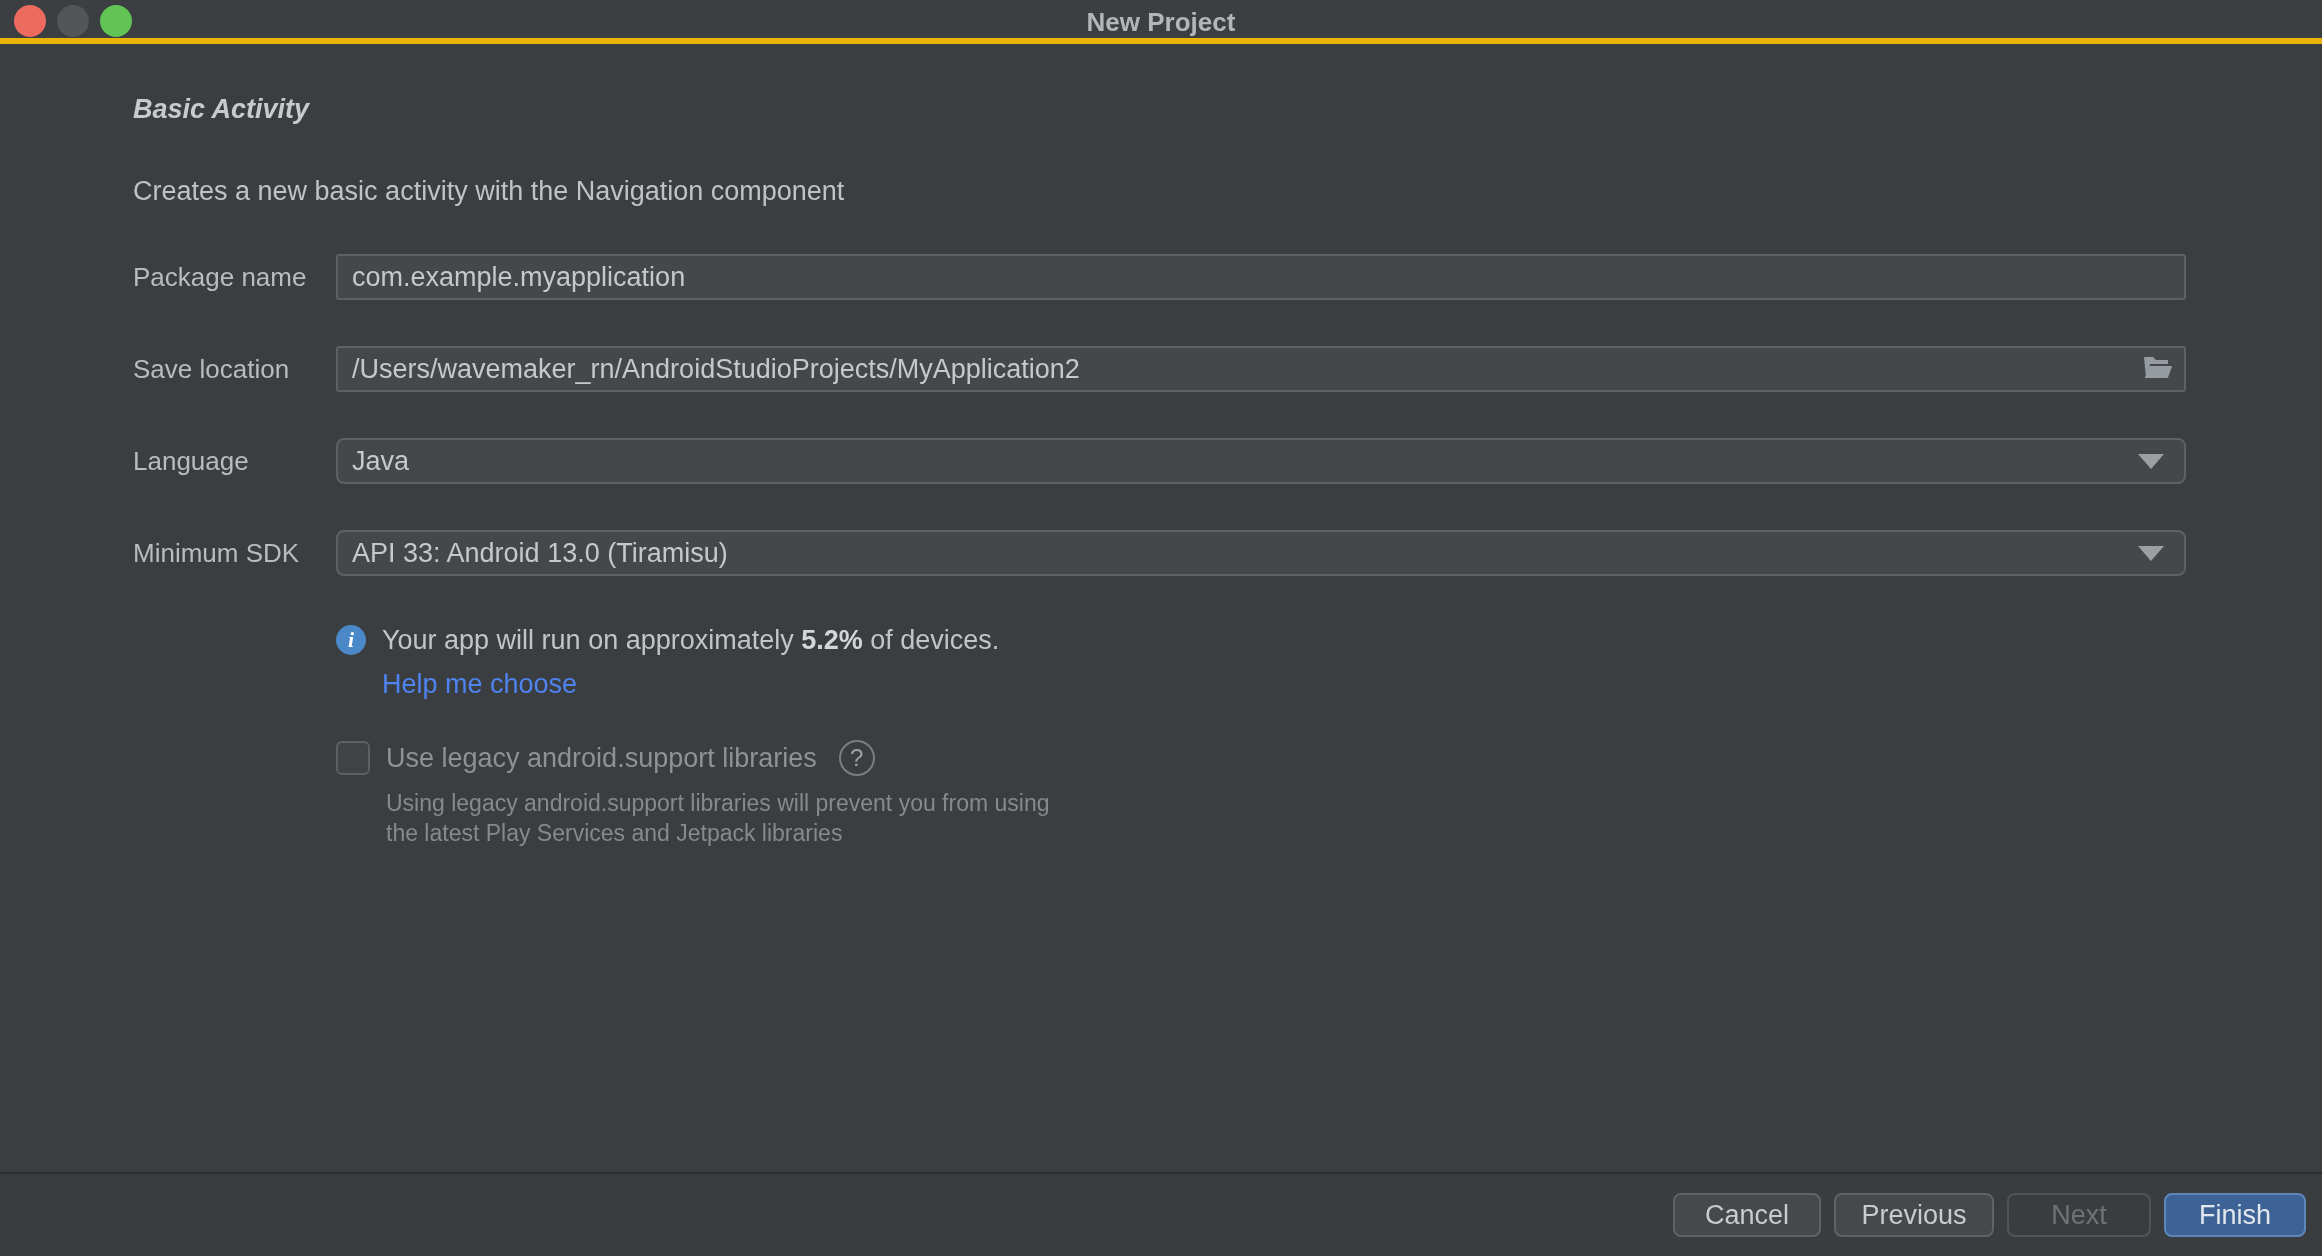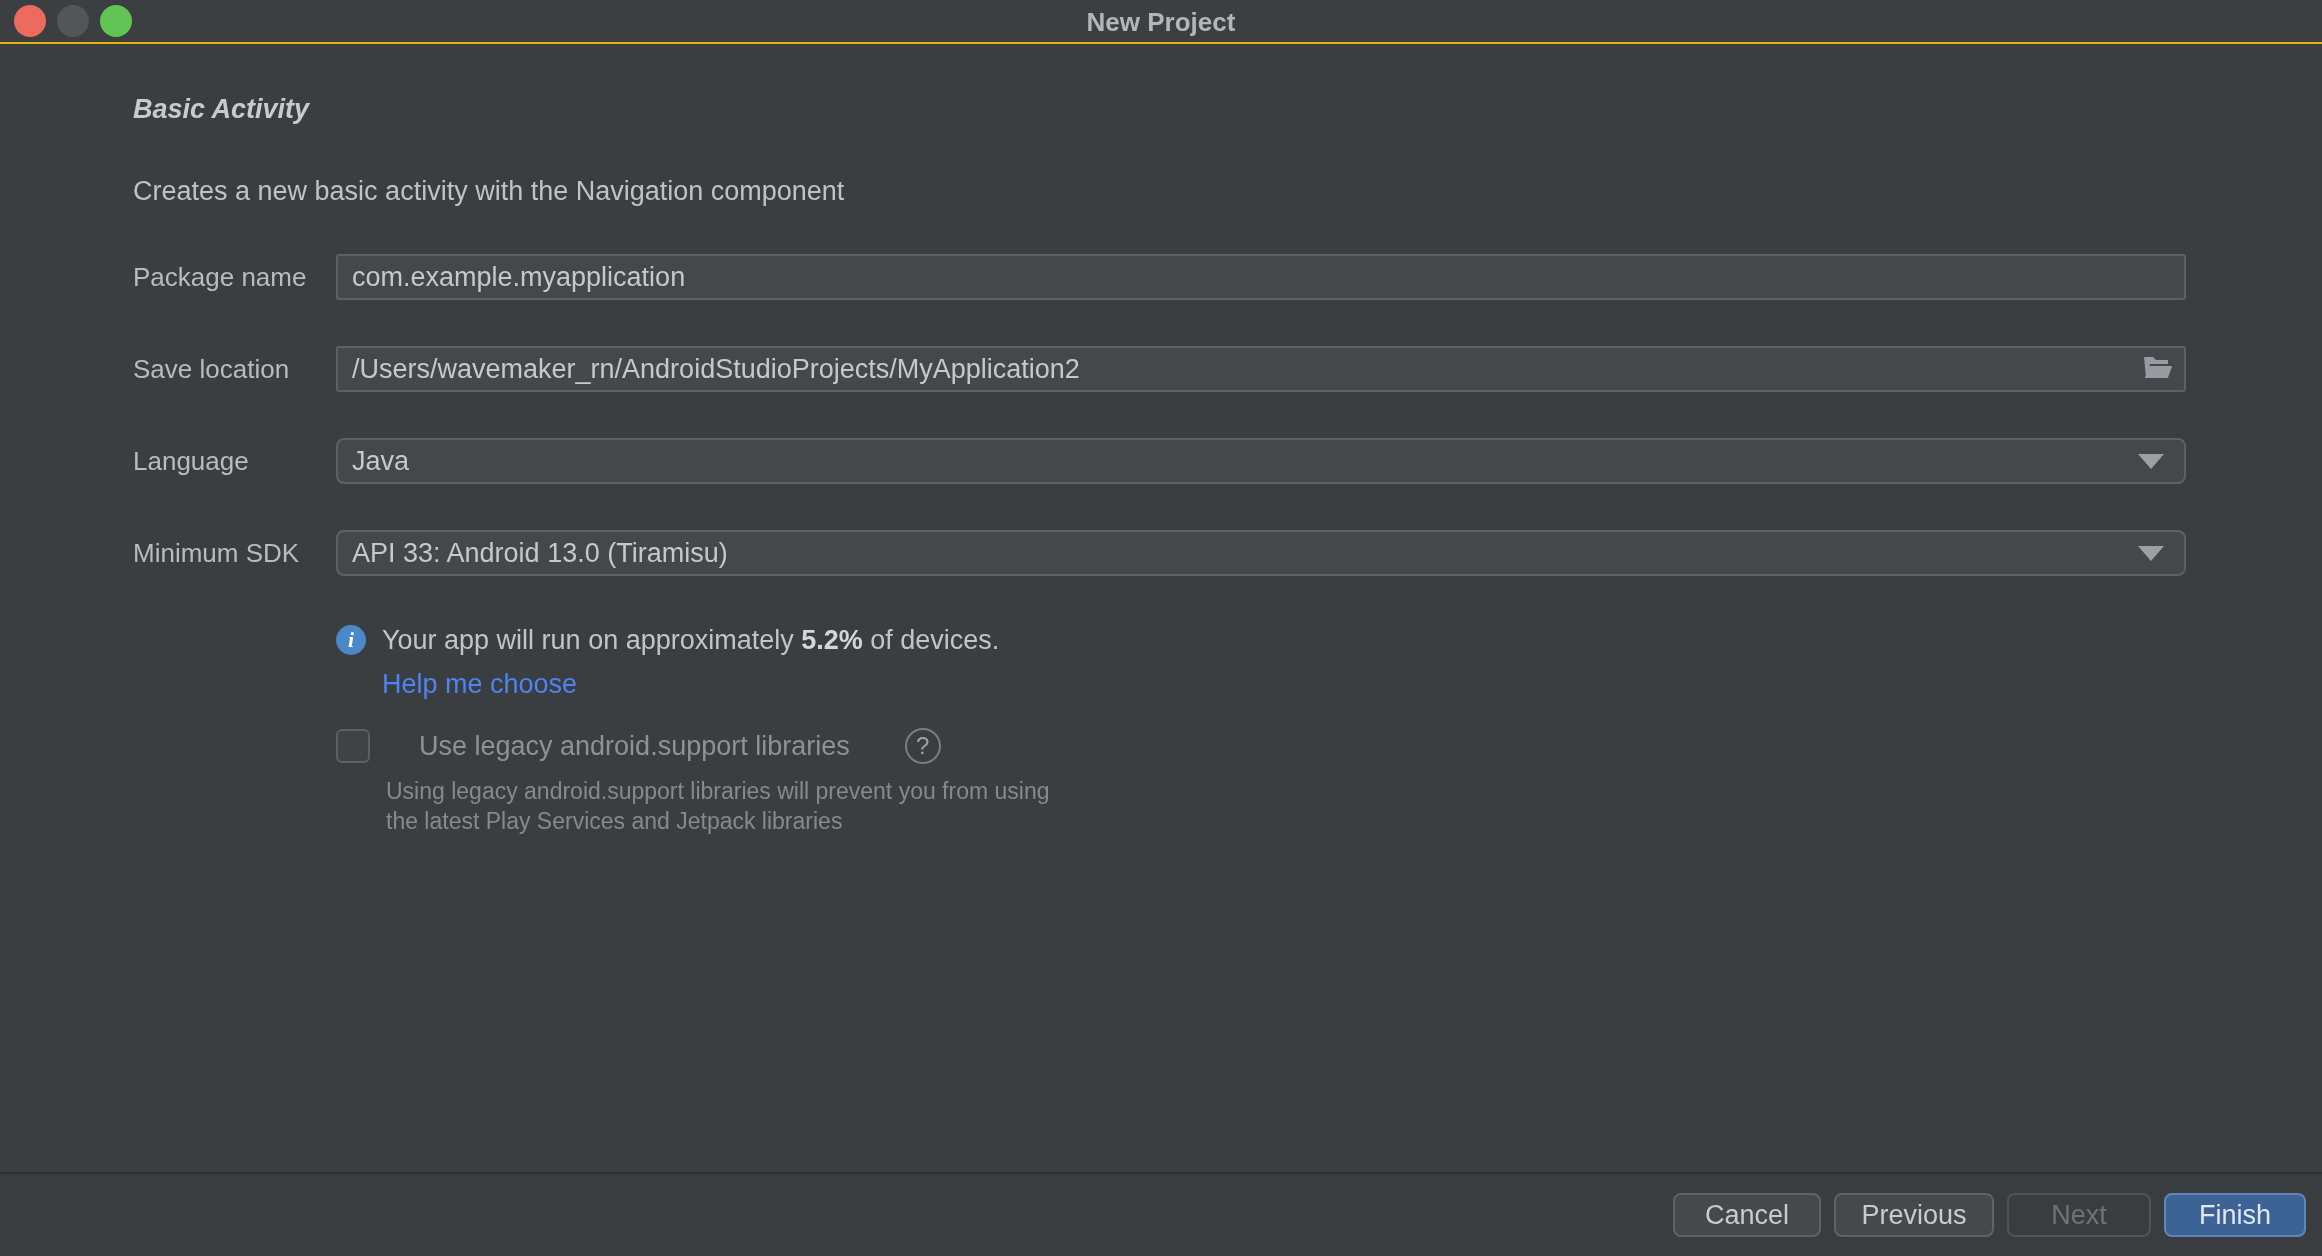--- a/index.html
+++ b/index.html
@@ -8,21 +8,21 @@
     font-family: "Liberation Sans", "DejaVu Sans", sans-serif;
     background: #3b3e40;
     color: #bdc0c2;
   }
   .window { position: relative; width: 2322px; height: 1256px; }
 
   
   .titlebar {
     position: relative; height: 44px;
     background: #3c3f41;
-    border-bottom: 2px solid #eab308;
+    border-bottom: 6px solid #eab308;
   }
   .titlebar .title {
     position: absolute; left: 0; right: 0; top: 0; height: 44px;
     display: flex; align-items: center; justify-content: center;
     font-size: 26px; font-weight: bold; color: #b3b6b8;
   }
   .traffic { position: absolute; left: 14px; top: 5px; display: flex; gap: 11px; z-index: 2; }
   .tl { width: 32px; height: 32px; border-radius: 50%; display: inline-block; }
   .tl.red   { background: #ed6a5f; }
   .tl.gray  { background: #535557; }
@@ -83,21 +83,21 @@
     font-family: "Liberation Serif", "DejaVu Serif", serif;
     display: flex; align-items: center; justify-content: center;
     flex: 0 0 30px;
   }
   .info-text { font-size: 27px; color: #c2c5c7; line-height: 36px; }
   .info-text b { color: #d4d7d9; }
   .linkrow { margin-top: 8px; padding-left: 46px; }
   .link { font-size: 27px; color: #4e83f0; line-height: 36px; text-decoration: none; cursor: pointer; }
 
   
-  .checkrow { margin-top: 26px; display: flex; align-items: center; gap: 33px; }
+  .checkrow { margin-top: 38px; display: flex; align-items: center; }
   .checkbox {
     width: 34px; height: 34px; flex: 0 0 34px;
     border: 2px solid #5d6062; border-radius: 6px;
     background: #404346;
   }
   .checklabel { margin-left: 16px; font-size: 27px; color: #8f9294; }
   .help-icon {
     margin-left: 22px;
     width: 36px; height: 36px; border-radius: 50%;
     border: 2px solid #7b7e80; color: #9fa2a4;

